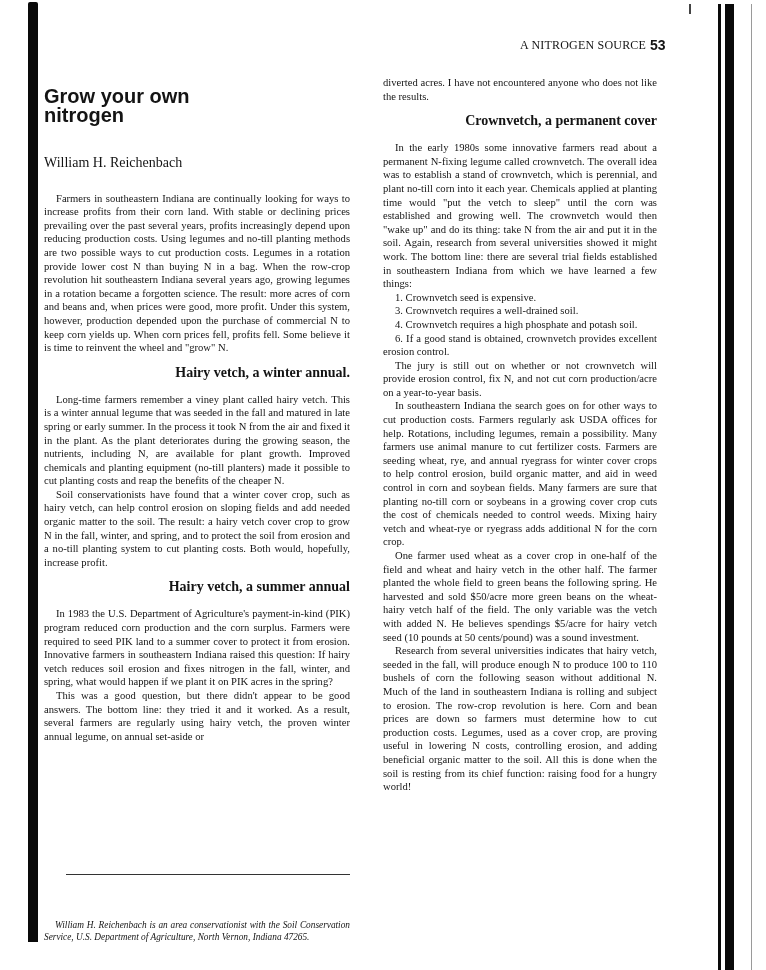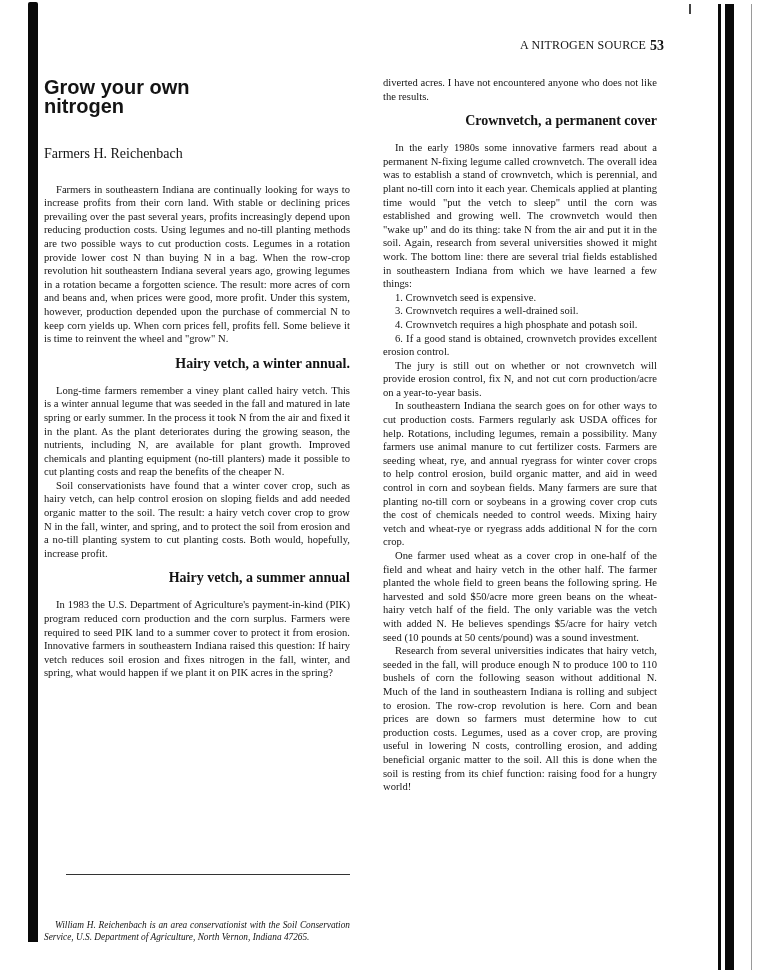--- a/index.html
+++ b/index.html
@@ -10,27 +10,27 @@
       color: #141414;
     }
     .left-bar { position: absolute; left: 28px; top: 2px; width: 10px; height: 940px; background: #0a0a0a; border-radius: 2px 2px 0 0; }
     .right-bar-thin { position: absolute; left: 718px; top: 4px; width: 3px; height: 966px; background: #0a0a0a; }
     .right-bar-thick { position: absolute; left: 725px; top: 4px; width: 9px; height: 966px; background: #0a0a0a; }
     .right-faint { position: absolute; left: 751px; top: 4px; width: 1px; height: 966px; background: #9a9a9a; }
     .tick-mark { position: absolute; left: 689px; top: 4px; width: 2px; height: 10px; background: #444; }
 
     .running-head { position: absolute; top: 36px; left: 520px; width: 137px; text-align: right; white-space: nowrap; }
     .running-head .rh-title { font-family: Liberation Serif, serif; font-size: 12px; letter-spacing: 0.2px; margin-right: 0; vertical-align: 1px; }
-    .running-head .rh-page { font-family: Liberation Serif, serif; font-weight: bold; font-size: 14px; }
+    .running-head .rh-page { font-family: Liberation Sans, sans-serif; font-weight: bold; font-size: 14px; }
 
     .col { position: absolute; font-size: 10.6px; line-height: 13.6px; text-align: justify; }
     .col-left { left: 44px; top: 74px; width: 306px; }
     .col-right { left: 383px; top: 76px; width: 274px; }
 
-    .article-title { font-family: "Liberation Sans", sans-serif; font-weight: bold; font-size: 20px; line-height: 19px; margin: 4px 0 31px 0; text-align: left; }
+    .article-title { font-family: "Liberation Sans", sans-serif; font-weight: bold; font-size: 20px; line-height: 19px; margin: 13px 0 31px 0; text-align: left; }
     .byline { font-size: 14px; margin: 0 0 22px 0; text-align: left; }
     p { margin: 0; text-indent: 12px; }
     .section-head { font-weight: bold; font-size: 14px; line-height: 16px; margin: 10px 0 12px 0; text-align: right; text-indent: 0; }
     .list-item { text-indent: 12px; }
 
     .footnote-rule { position: absolute; left: 66px; top: 874px; width: 284px; height: 1px; background: #333; }
     .footnote { position: absolute; left: 44px; top: 920px; width: 306px; font-style: italic; font-size: 9.3px; line-height: 11.5px; text-align: justify; }
     .footnote span { display: block; text-indent: 11px; }
   </style>
 </head>
@@ -45,30 +45,31 @@
 <div class="running-head">
   <span class="rh-title">A NITROGEN SOURCE</span>
   <span class="rh-page">53</span>
 </div>
 
 <div class="col col-left">
   <h1 class="article-title">
     <span>Grow your own</span><br>
     <span>nitrogen</span>
   </h1>
-  <div class="byline">Farmers H. Reichenbach</div>
+  <div class="byline">William H. Reichenbach</div>
 
   <p>Farmers in southeastern Indiana are continually looking for ways to increase profits from their corn land. With stable or declining prices prevailing over the past several years, profits increasingly depend upon reducing production costs. Using legumes and no-till planting methods are two possible ways to cut production costs. Legumes in a rotation provide lower cost N than buying N in a bag. When the row-crop revolution hit southeastern Indiana several years ago, growing legumes in a rotation became a forgotten science. The result: more acres of corn and beans and, when prices were good, more profit. Under this system, however, production depended upon the purchase of commercial N to keep corn yields up. When corn prices fell, profits fell. Some believe it is time to reinvent the wheel and "grow" N.</p>
 
   <div class="section-head">Hairy vetch, a winter annual.</div>
   <p>Long-time farmers remember a viney plant called hairy vetch. This is a winter annual legume that was seeded in the fall and matured in late spring or early summer. In the process it took N from the air and fixed it in the plant. As the plant deteriorates during the growing season, the nutrients, including N, are available for plant growth. Improved chemicals and planting equipment (no-till planters) made it possible to cut planting costs and reap the benefits of the cheaper N.</p>
   <p>Soil conservationists have found that a winter cover crop, such as hairy vetch, can help control erosion on sloping fields and add needed organic matter to the soil. The result: a hairy vetch cover crop to grow N in the fall, winter, and spring, and to protect the soil from erosion and a no-till planting system to cut planting costs. Both would, hopefully, increase profit.</p>
 
   <div class="section-head">Hairy vetch, a summer annual</div>
   <p>In 1983 the U.S. Department of Agriculture's payment-in-kind (PIK) program reduced corn production and the corn surplus. Farmers were required to seed PIK land to a summer cover to protect it from erosion. Innovative farmers in southeastern Indiana raised this question: If hairy vetch reduces soil erosion and fixes nitrogen in the fall, winter, and spring, what would happen if we plant it on PIK acres in the spring?</p>
+  <p>This was a good question, but there didn't appear to be good answers. The bottom line: they tried it and it worked. As a result, several farmers are regularly using hairy vetch, the proven winter annual legume, on annual set-aside or</p>
 </div>
 
 <div class="footnote-rule"></div>
 <div class="footnote">
   <span>William H. Reichenbach is an area conservationist with the Soil Conservation Service, U.S. Department of Agriculture, North Vernon, Indiana 47265.</span>
 </div>
 
 <div class="col col-right">
   <p style="text-indent:0">diverted acres. I have not encountered anyone who does not like the results.</p>
 

